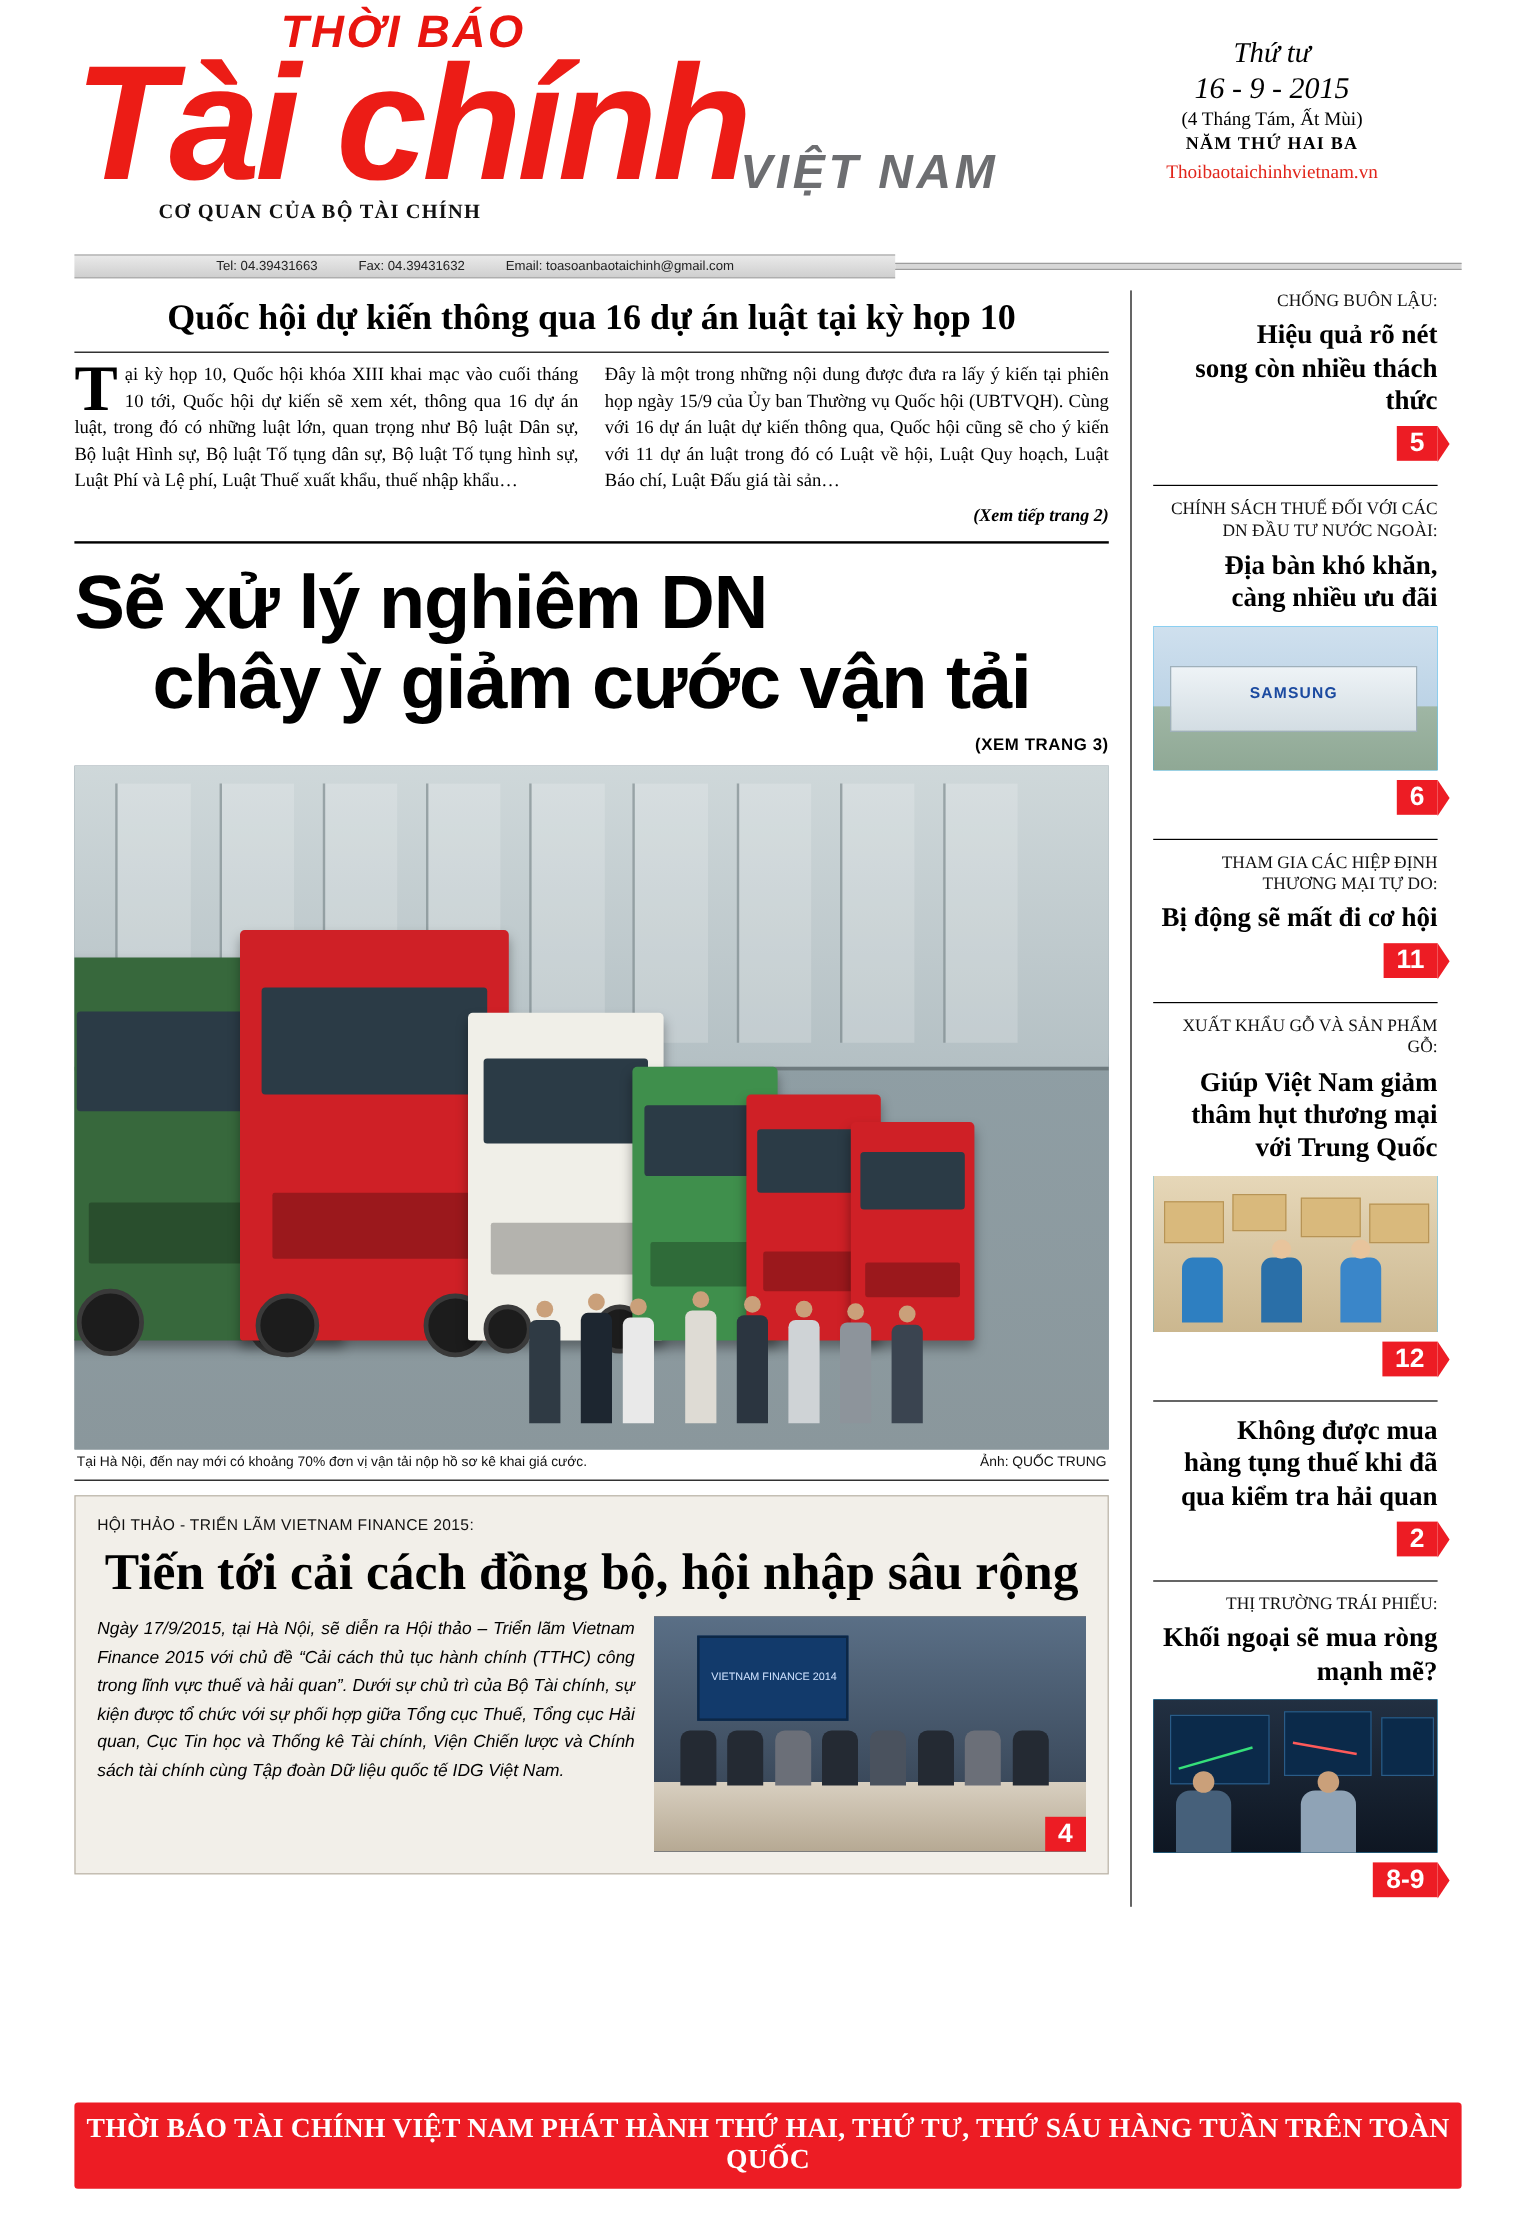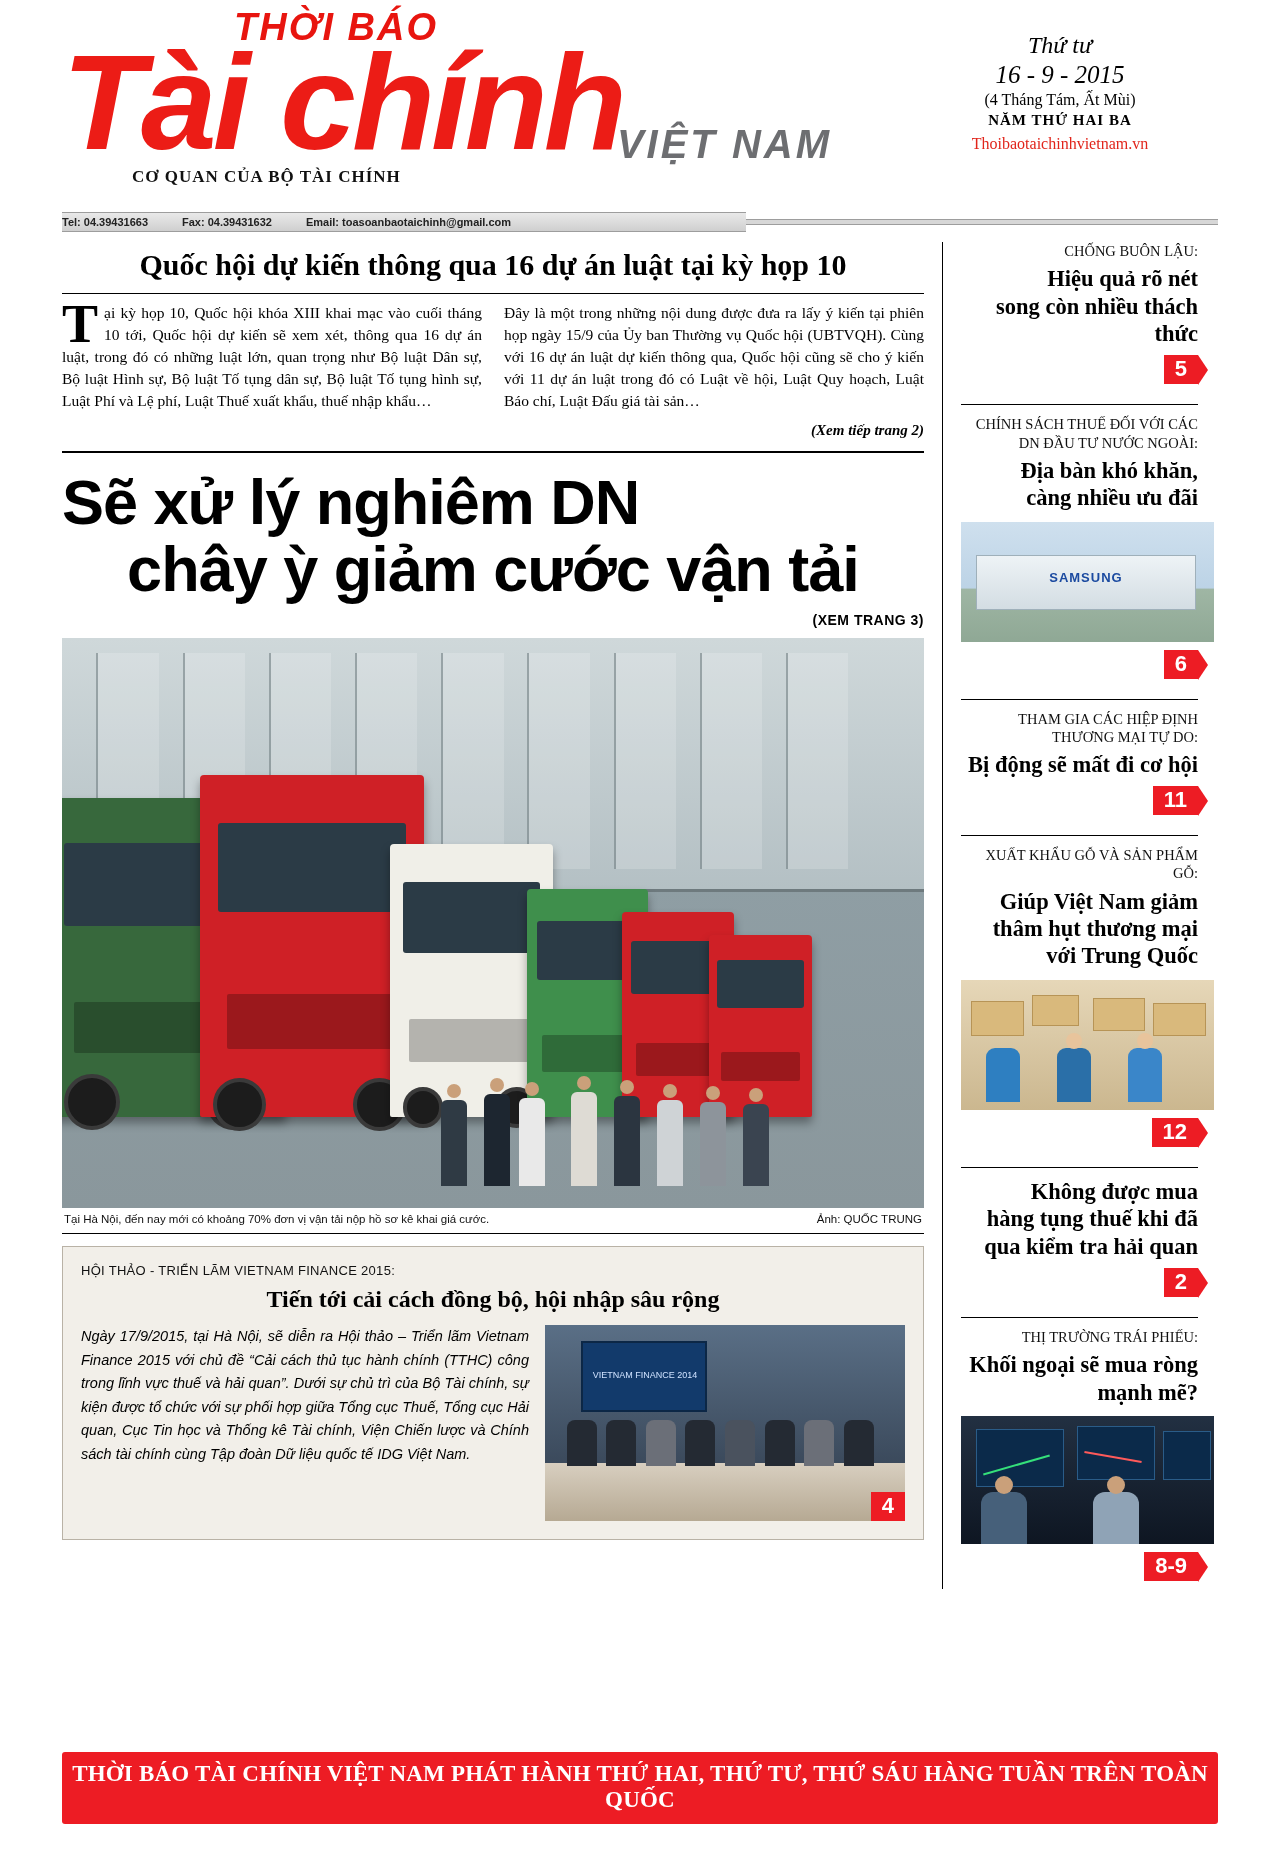--- a/index.html
+++ b/index.html
@@ -96,24 +96,26 @@
   
   .contact-strip{
     height:20px;
     background:linear-gradient(#e9e9e9,#cfcfcf);
     border-top:1px solid #9d9d9d;
     border-bottom:1px solid #9d9d9d;
     display:flex;
     align-items:center;
     font-family:"Liberation Sans", sans-serif;
     font-size:11px;
-    font-weight:bold;
+    font-weight:normal;
     color:#222;
+    padding-left:18px;
     width:684px;
     box-sizing:border-box;
+    justify-content:center;
   }
   .contact-strip span{margin-right:34px;}
   .strip-wrap{display:flex;align-items:center;}
   .strip-fill{flex:1;height:4px;background:#d7d7d7;border-top:1px solid #9d9d9d;border-bottom:1px solid #9d9d9d;}
 
   
   .content{display:flex;margin-top:10px;}
   .left-col{width:880px;padding-right:18px;box-sizing:border-box;}
   .right-col{
     width:256px;
@@ -198,21 +200,21 @@
   }
   .seminar-kicker{
     font-family:"Liberation Sans", sans-serif;
     font-size:13px;
     letter-spacing:.3px;
     color:#111;
   }
   .seminar-title{
     font-family:"Liberation Serif", serif;
     font-weight:bold;
-    font-size:24px;
+    font-size:43px;
     text-align:center;
     margin:8px 0 12px;
   }
   .seminar-body{display:flex;gap:16px;}
   .seminar-text{
     flex:1;
     font-style:italic;
     font-family:"Liberation Sans", sans-serif;
     font-size:14.5px;
     line-height:1.62;
@@ -266,21 +268,20 @@
     line-height:1.22;
     margin-top:5px;
   }
   .rphoto{
     width:100%;
     height:120px;
     margin-top:10px;
     position:relative;
     overflow:hidden;
     background:#0ea5e9;
-    padding-left:16px;
   }
   .rsep{border:0;border-top:1px solid #000;margin:12px 0 10px;}
 
   
   .footer{
     position:absolute;
     left:62px;right:62px;bottom:30px;
     background:#ed1c24;
     color:#fff;
     text-align:center;

